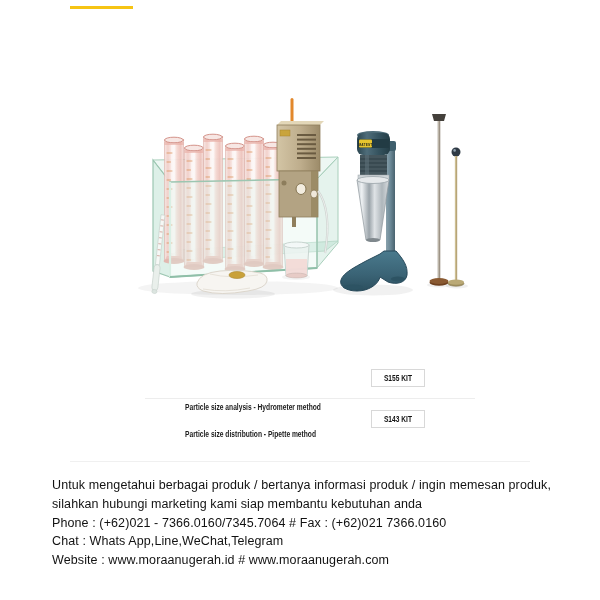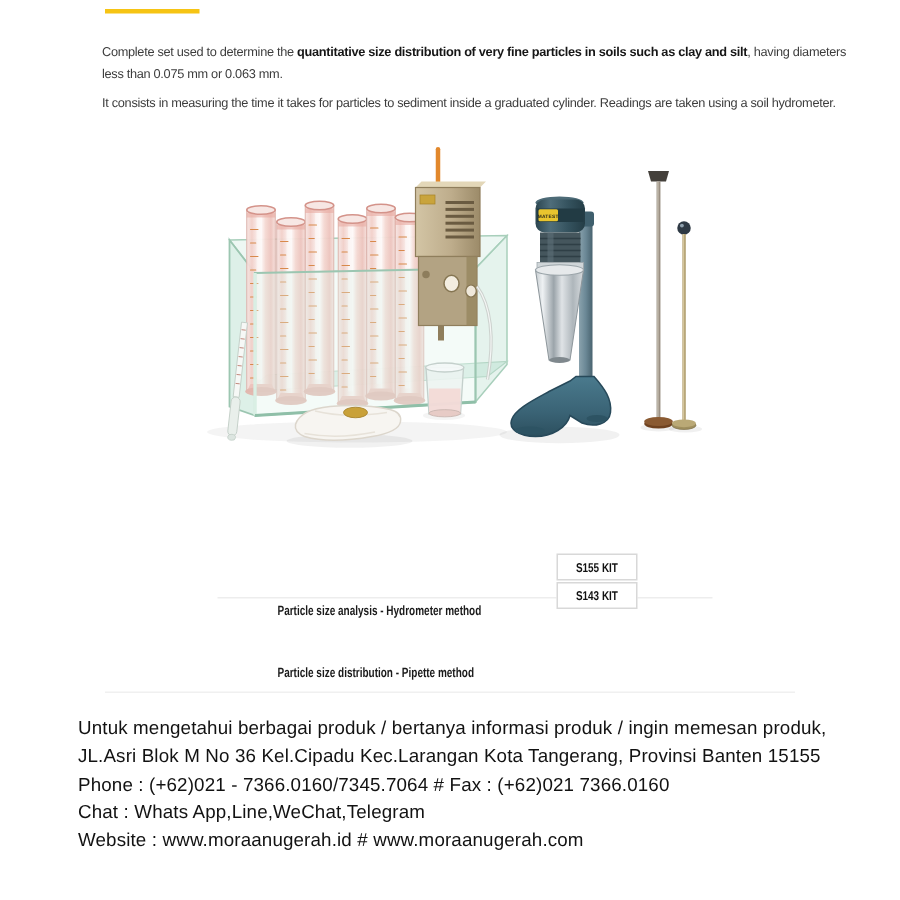--- a/index.html
+++ b/index.html
@@ -43,23 +43,21 @@
   }
   .contact div { white-space:nowrap;margin-left:20px; }
 </style>
 </head>
 <body>
 
 <div class="page">
 
   <div class="accent-bar"></div>
 
-  <p class="intro" id="p1"><span>Complete set used to determine the </span><strong>quantitative size distribution of very fine particles in soils such as clay and silt</strong><span>, having diameters less than 0.075 mm or 0.063 mm.</span></p>
-
-  <p class="intro" id="p2">It consists in measuring the time it takes for particles to sediment inside a graduated cylinder. Readings are taken using a soil hydrometer.</p>
+
 
   <svg class="product-photo" width="420" height="235" viewBox="0 0 420 235" role="img" aria-label="Sedimentation test set: glass water bath with six graduated cylinders, soil hydrometer, thermostatic unit, mechanical stirrer and stirring plungers">
     <defs>
       <linearGradient id="cylBody" x1="0" y1="0" x2="1" y2="0">
         <stop offset="0" stop-color="#f7e6e3"></stop>
           <stop offset=".18" stop-color="#f2cfc9"></stop>
         <stop offset=".40" stop-color="#fbf0ee"></stop>
           <stop offset=".52" stop-color="#fdf6f5"></stop>
         <stop offset=".66" stop-color="#f5d8d2"></stop>
           <stop offset=".85" stop-color="#eec4bd"></stop>
@@ -264,29 +262,29 @@
       </g>
     </g>
   </svg>
 
   <div>
     <div class="prow-label" style="top:369px"><span>Particle size analysis - Hydrometer method</span></div>
     <div class="prow-code" style="top:369px">
         <span>S155 KIT</span>
       </div>
     <div class="t-divider"></div>
-    <div class="prow-label" style="top:410px"><span>Particle size distribution - Pipette method</span></div>
-    <div class="prow-code" style="top:388px">
+    <div class="prow-label" style="top:396px"><span>Particle size distribution - Pipette method</span></div>
+    <div class="prow-code" style="top:410px">
         <span>S143 KIT</span>
       </div>
   </div>
 
   <div class="section-rule"></div>
 
   <div class="contact">
     <div>Untuk mengetahui berbagai produk / bertanya informasi produk / ingin memesan produk,</div>
-    <div>JL.Asri Blok M No 36 Kel.Cipadu Kec.Larangan Kota Tangerang, Provinsi Banten 15155</div>
+    <div>silahkan hubungi marketing kami siap membantu kebutuhan anda</div>
     <div>Phone : (+62)021 - 7366.0160/7345.7064 # Fax : (+62)021 7366.0160</div>
     <div>Chat : Whats App,Line,WeChat,Telegram</div>
     <div>Website : www.moraanugerah.id # www.moraanugerah.com</div>
   </div>
 
 </div>
 
 </body></html>

